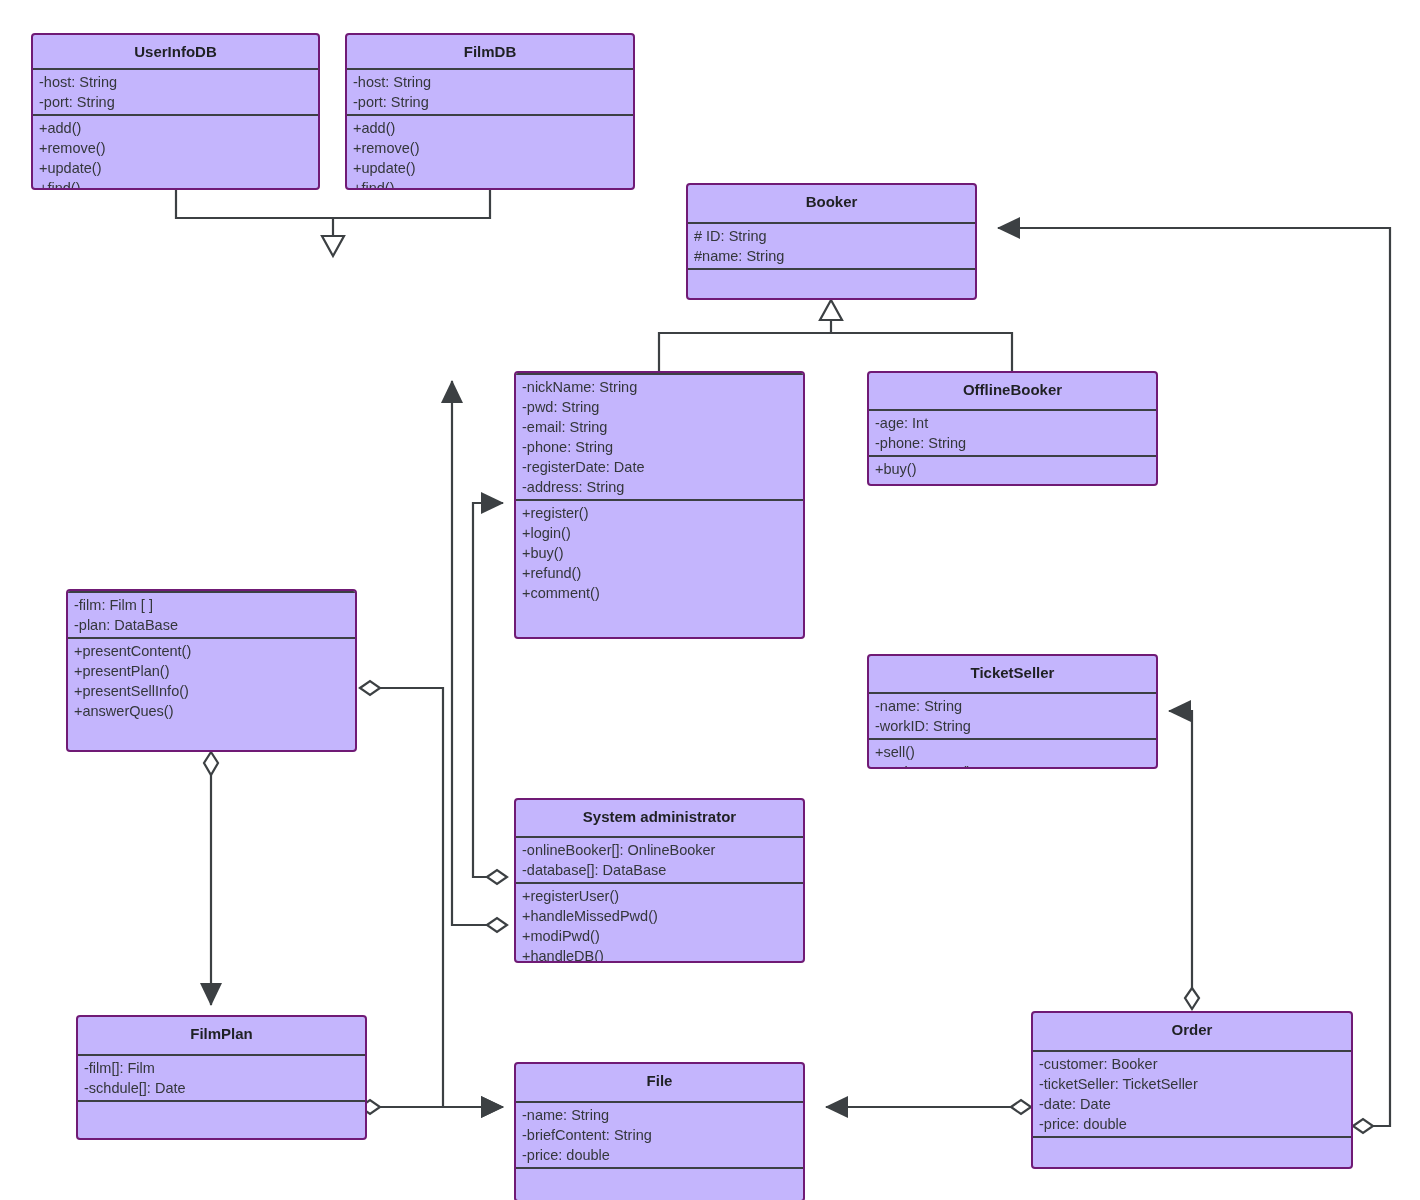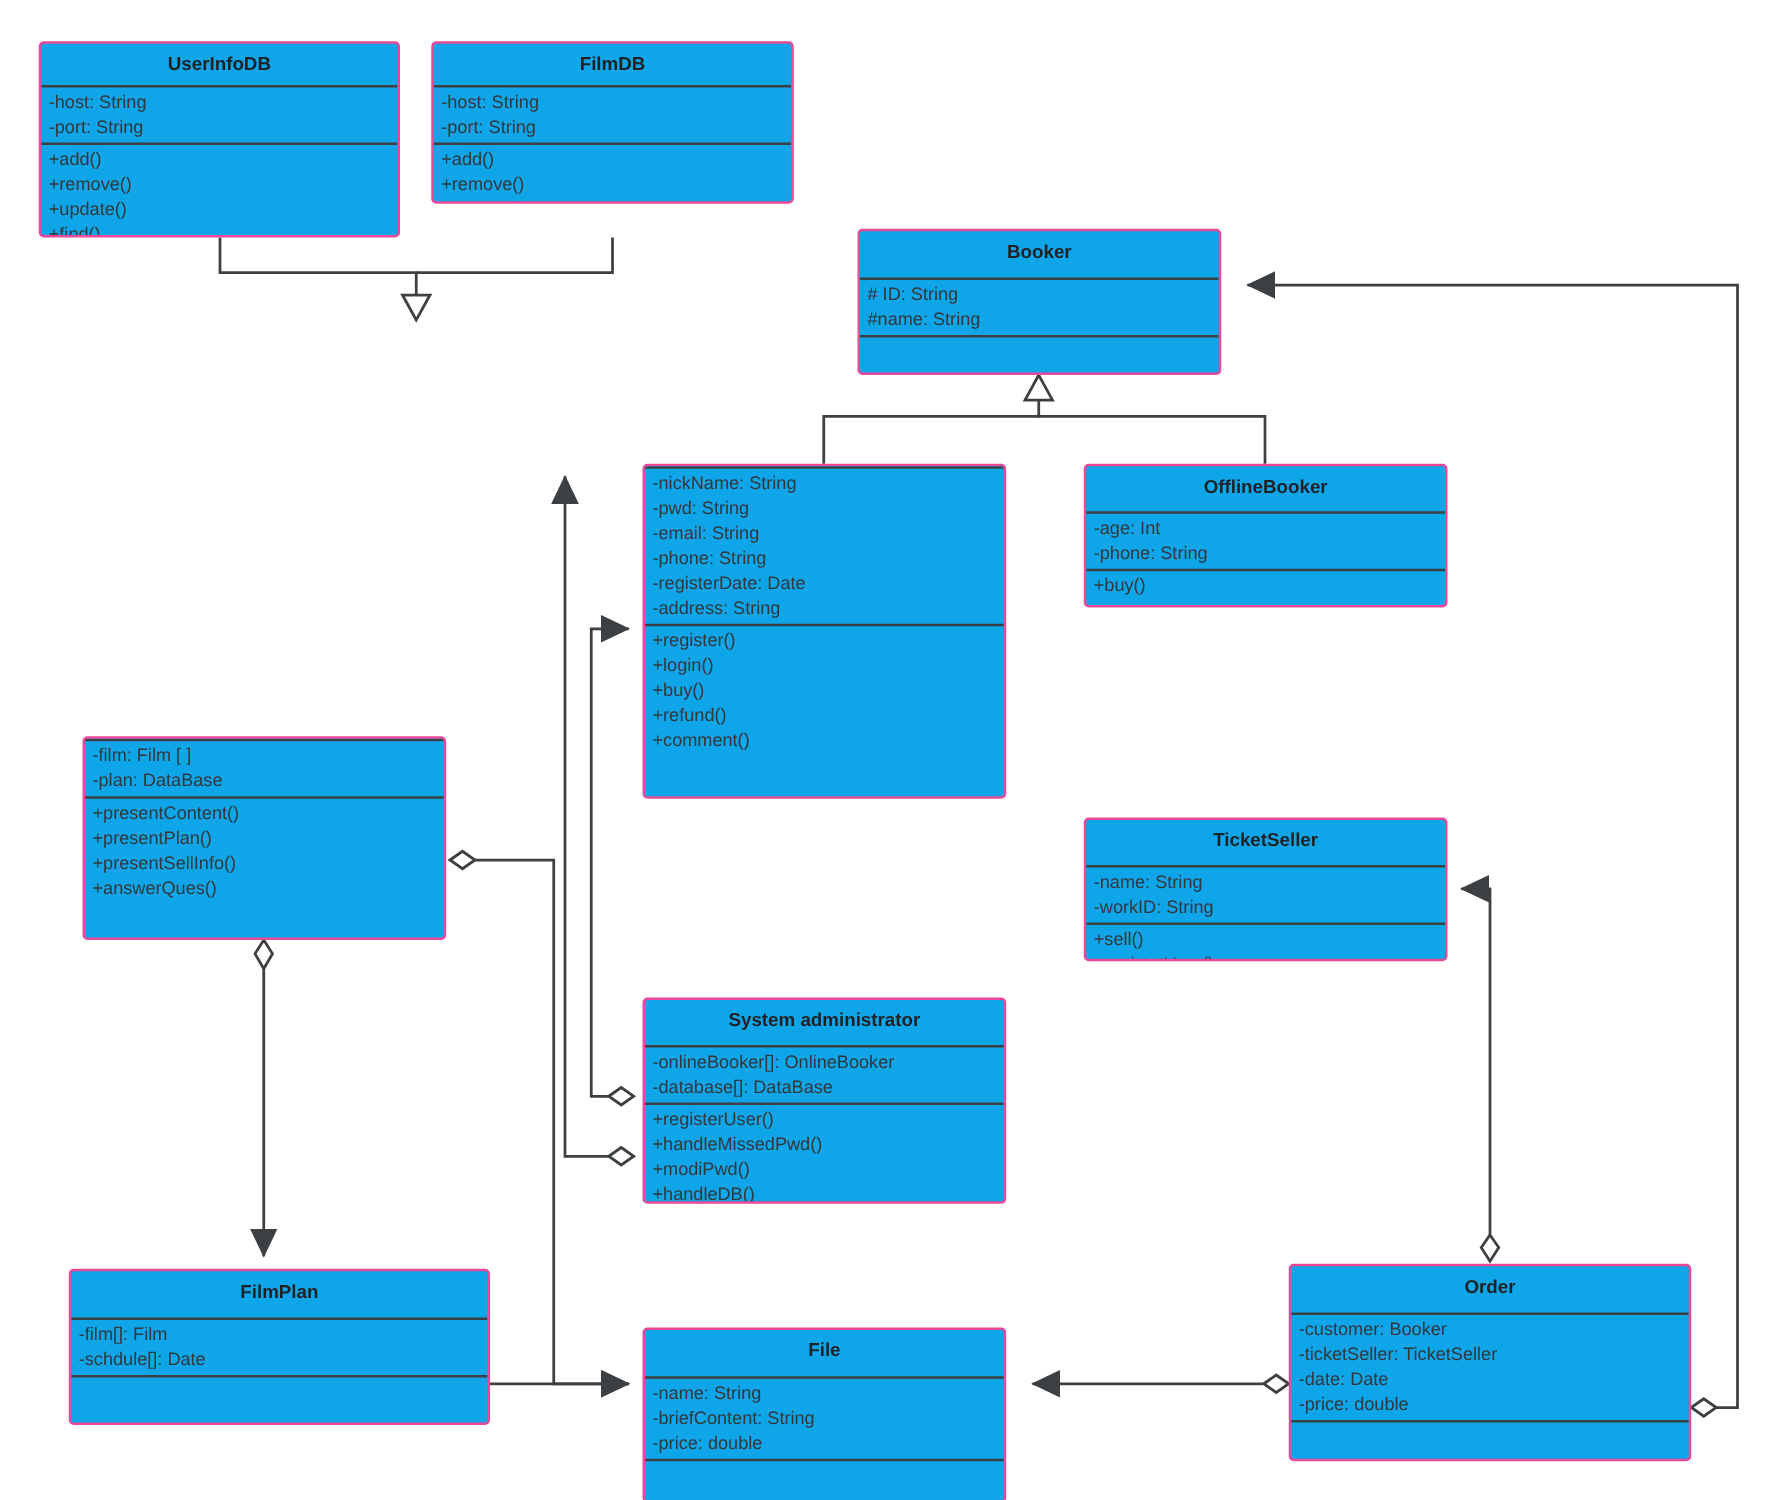--- a/index.html
+++ b/index.html
@@ -17,22 +17,22 @@
   }
   #edges{
     position:absolute;
     left:0; top:0;
     width:1420px; height:1200px;
     pointer-events:none;
   }
   .uml-class{
     position:absolute;
     box-sizing:border-box;
-    background:#0ea5e9;
-    border:2px solid #ec4899;
+    background:#c4b5fd;
+    border:2px solid #701a75;
     border-radius:4px;
     z-index:5;
     overflow:hidden;
   }
   .cls-name{
     box-sizing:border-box;
     text-align:center;
     font-weight:bold;
     font-size:15px;
     line-height:1;
@@ -148,21 +148,21 @@
     </div>
     <div class="cls-sep"></div>
     <div class="cls-sect">
       <div class="cls-row">+add()</div>
       <div class="cls-row">+remove()</div>
       <div class="cls-row">+update()</div>
       <div class="cls-row">+find()</div>
     </div>
   </div>
 
-  <div class="uml-class" style="left:345px;top:33px;width:290px;height:130px;">
+  <div class="uml-class" style="left:345px;top:33px;width:290px;height:157px;">
     <div class="cls-name" style="height:33px;">FilmDB</div>
     <div class="cls-sep"></div>
     <div class="cls-sect">
       <div class="cls-row">-host: String</div>
       <div class="cls-row">-port: String</div>
     </div>
     <div class="cls-sep"></div>
     <div class="cls-sect">
       <div class="cls-row">+add()</div>
       <div class="cls-row">+remove()</div>
@@ -255,21 +255,21 @@
     </div>
     <div class="cls-sep"></div>
     <div class="cls-sect">
       <div class="cls-row">+registerUser()</div>
       <div class="cls-row">+handleMissedPwd()</div>
       <div class="cls-row">+modiPwd()</div>
       <div class="cls-row">+handleDB()</div>
     </div>
   </div>
 
-  <div class="uml-class" style="left:55px;top:1015px;width:337px;height:125px;">
+  <div class="uml-class" style="left:76px;top:1015px;width:291px;height:125px;">
     <div class="cls-name" style="height:37px;">FilmPlan</div>
     <div class="cls-sep"></div>
     <div class="cls-sect">
       <div class="cls-row">-film[]: Film</div>
       <div class="cls-row">-schdule[]: Date</div>
     </div>
     <div class="cls-sep"></div>
     <div class="cls-sect empty"></div>
   </div>
 

